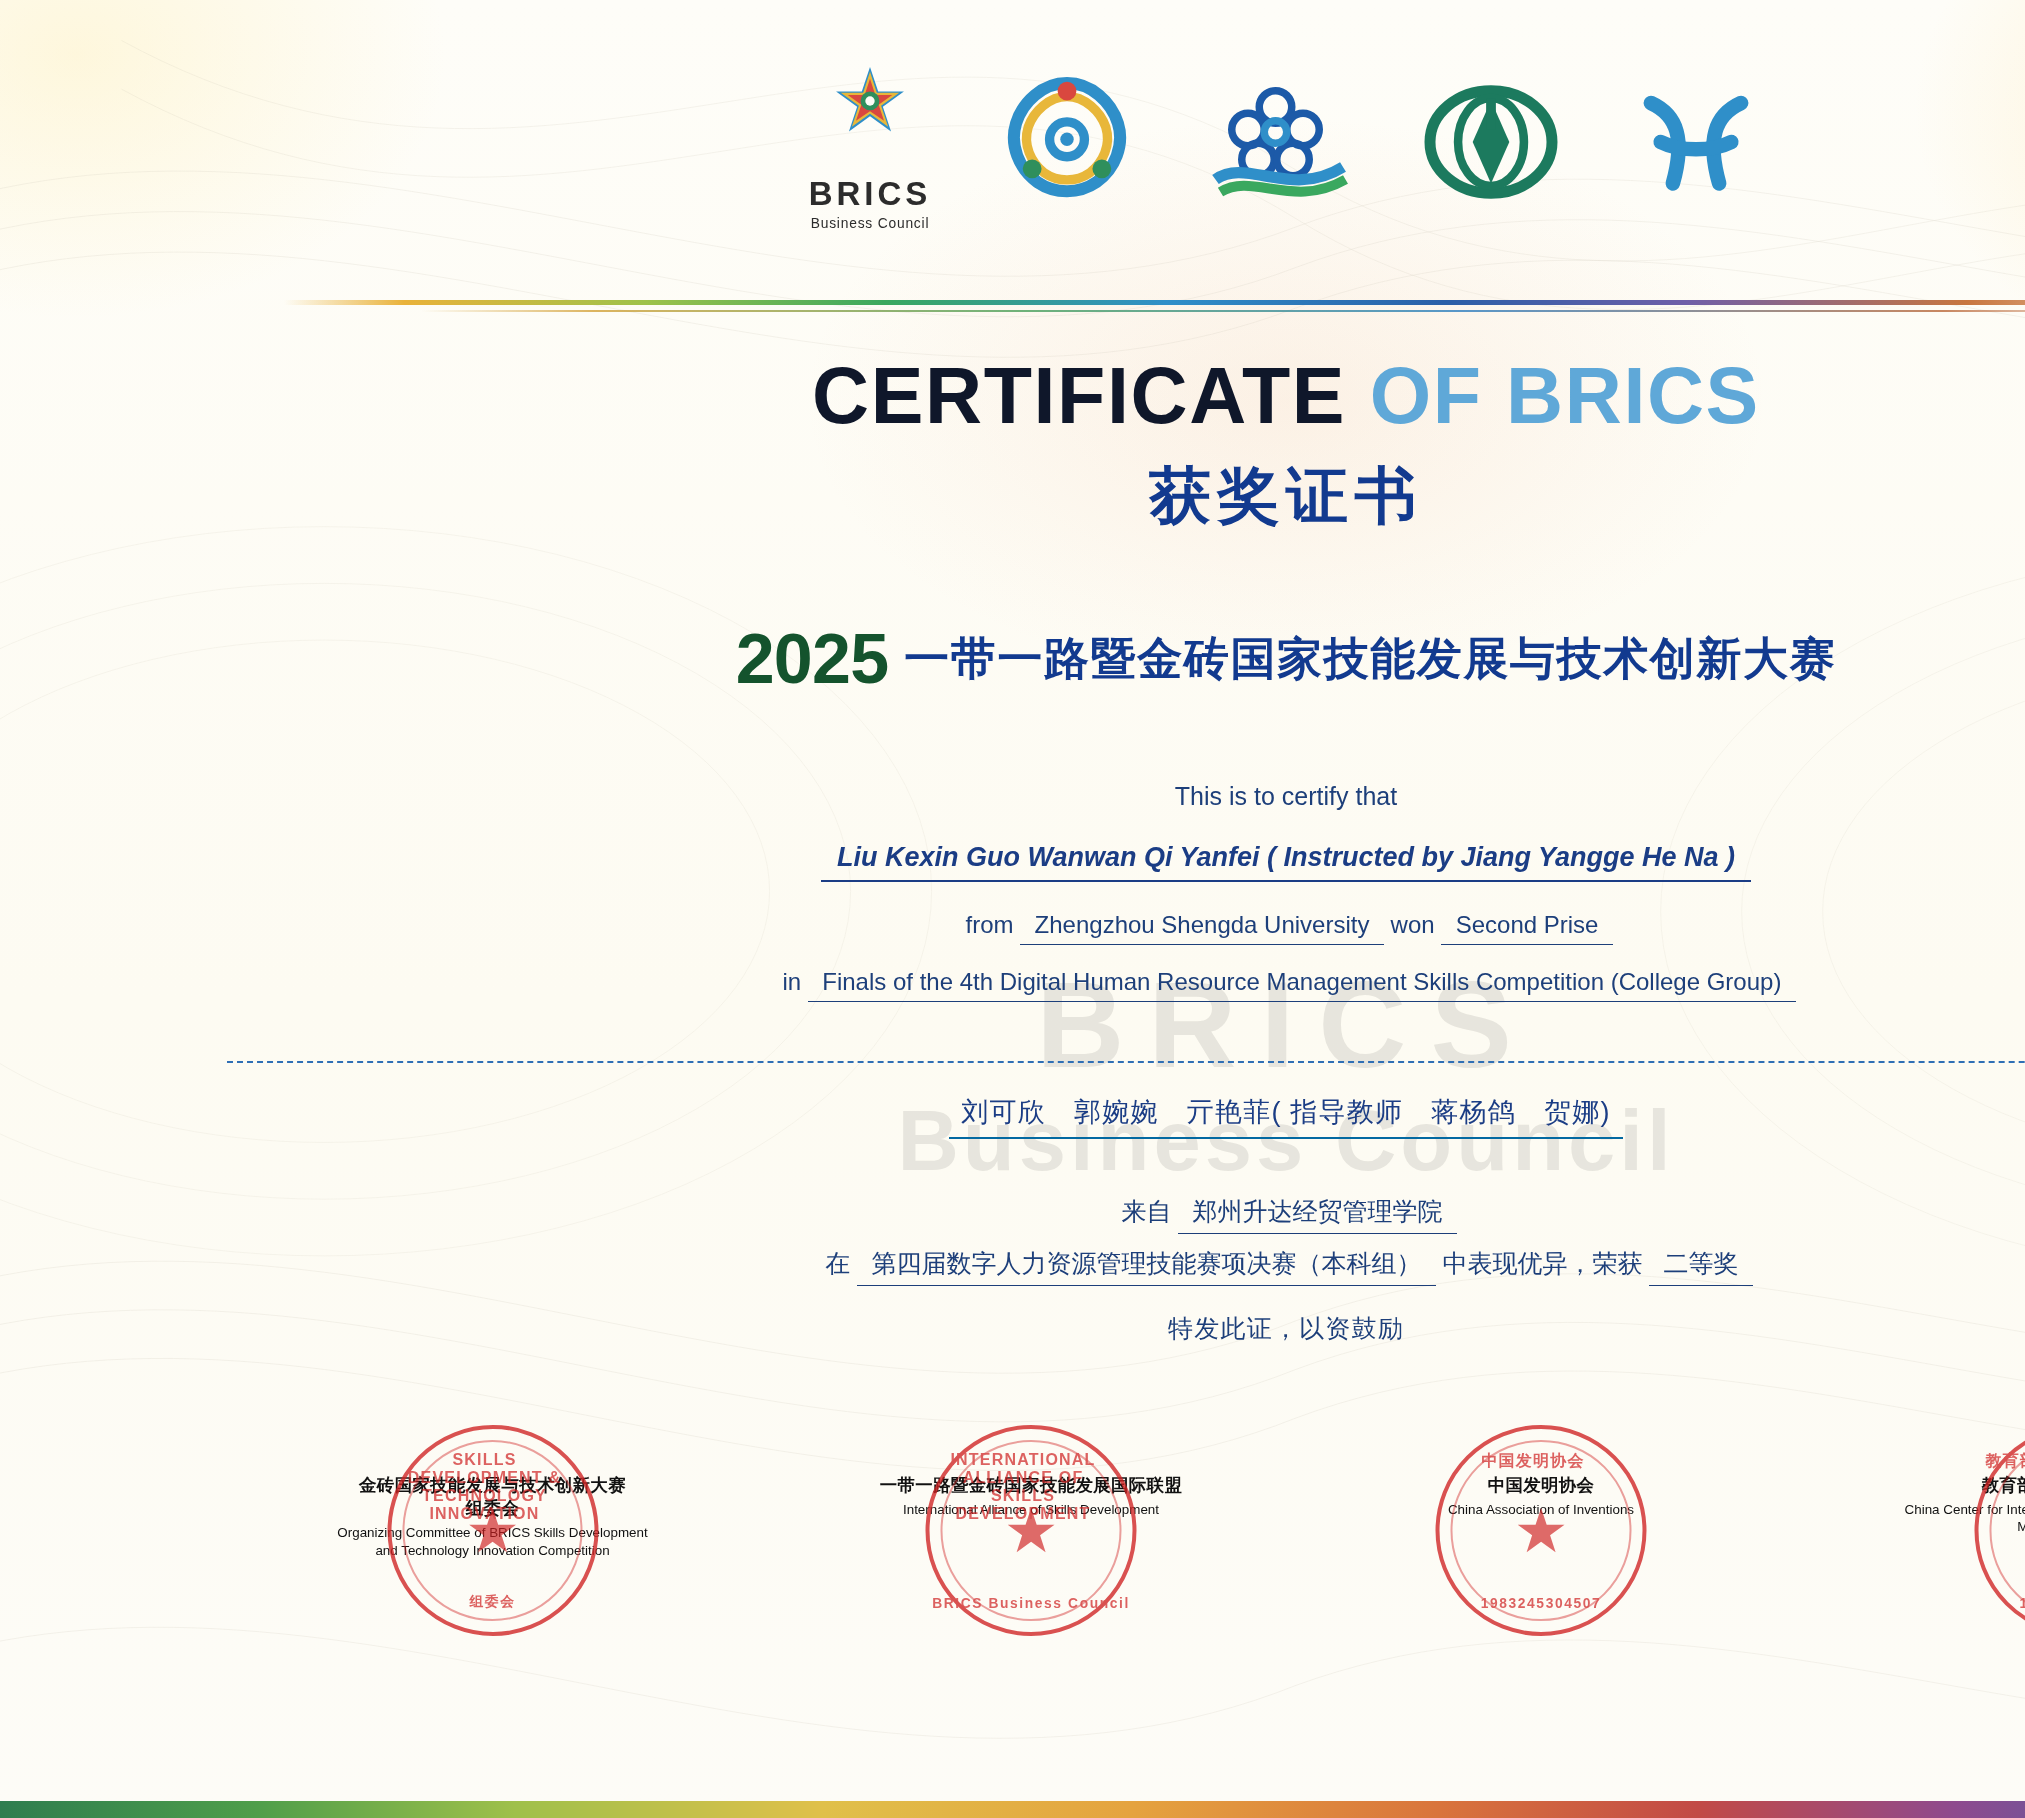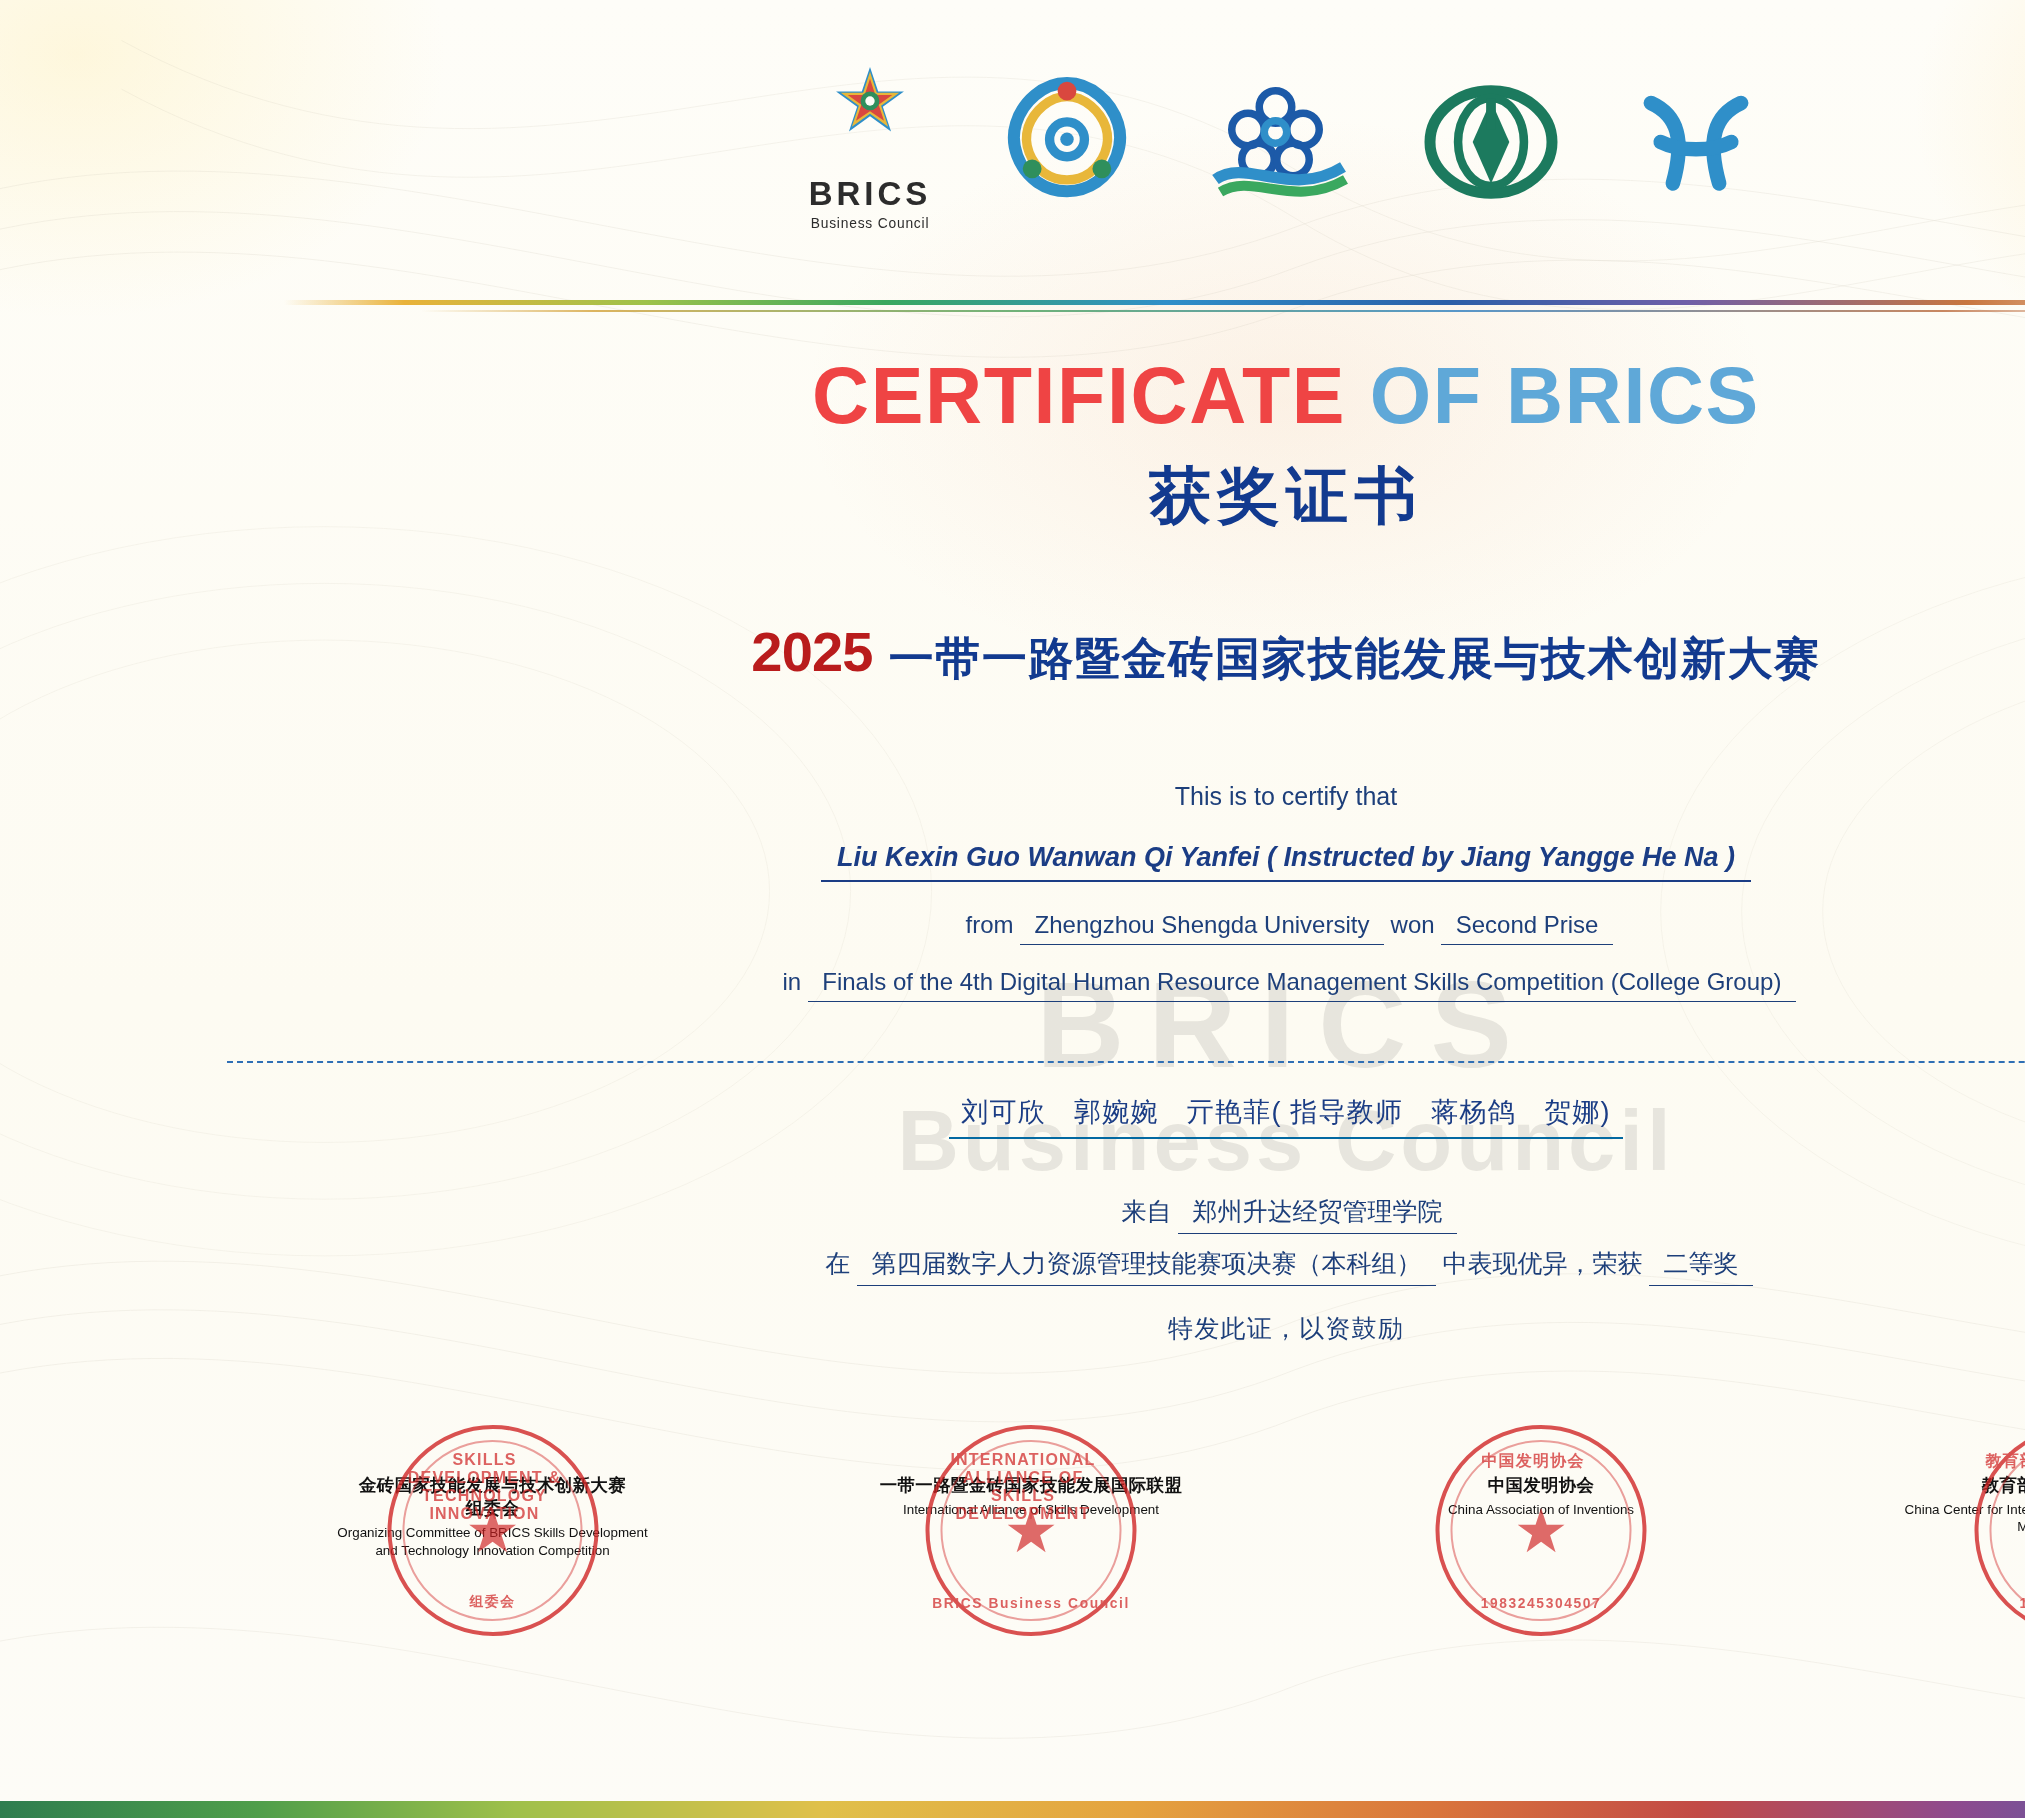--- a/index.html
+++ b/index.html
@@ -140,21 +140,21 @@
     position: absolute;
     top: 356px;
     left: 0;
     right: 0;
     text-align: center;
     font-size: 79px;
     font-weight: bold;
     letter-spacing: 1.6px;
     line-height: 1;
   }
-  .title-main .t-dark { color: #ef4444; }
+  .title-main .t-dark { color: #0f172a; }
   .title-main .t-light { color: #5fa8d8; }
 
   .title-cn {
     position: absolute;
     top: 454px;
     left: 0;
     right: 0;
     text-align: center;
     font-size: 62px;
     font-weight: bold;
@@ -166,23 +166,23 @@
   .event-row {
     position: absolute;
     top: 624px;
     left: 0;
     right: 0;
     display: flex;
     justify-content: center;
     align-items: flex-start;
   }
   .event-year {
-    font-size: 56px;
-    font-weight: bold;
-    color: #b91c1c;
+    font-size: 70px;
+    font-weight: bold;
+    color: #14532d;
     line-height: 1;
     letter-spacing: -0.8px;
     margin-right: 16px;
   }
   .event-texts {
     display: flex;
     flex-direction: column;
     justify-content: center;
     padding-top: 10.5px;
   }

